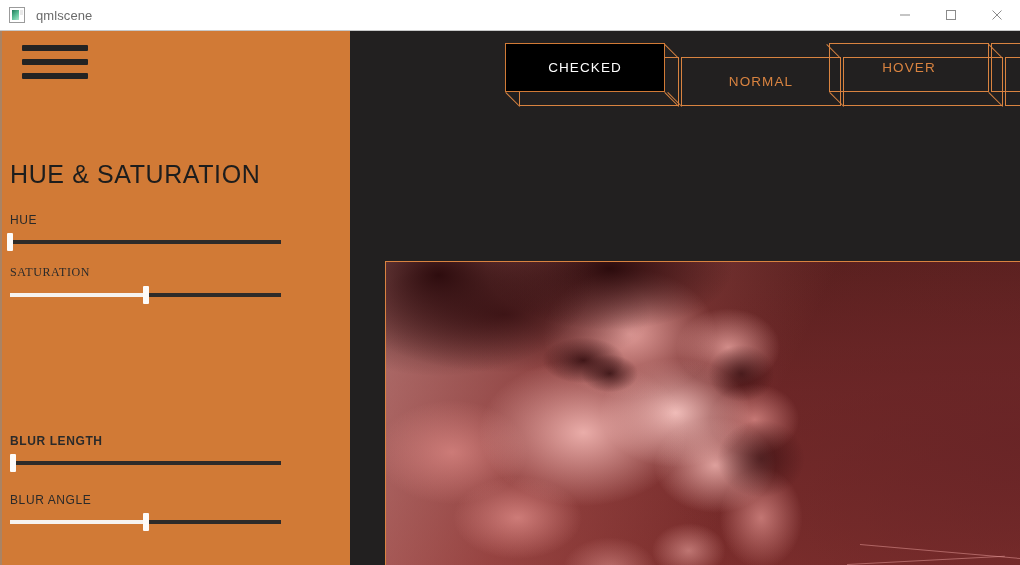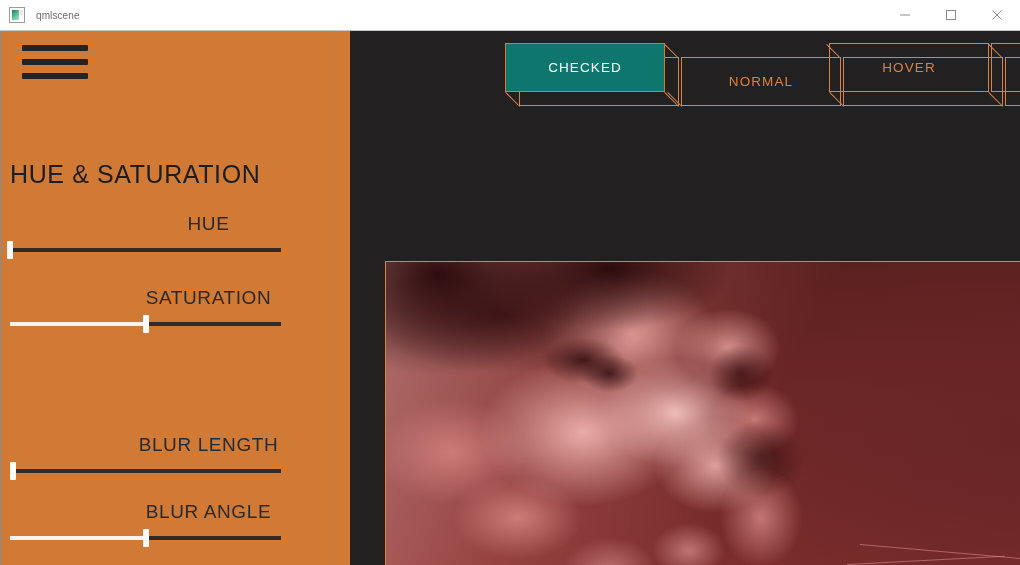--- a/index.html
+++ b/index.html
@@ -46,21 +46,21 @@
   }
   .tb-icon::after {
     content: "";
     position: absolute;
     left: 10px; top: 2px;
     width: 3px; height: 5px;
     background: #e9e9e9;
   }
   .tb-title {
     margin-left: 11px;
-    font-size: 10px;
+    font-size: 13px;
     color: #6b6b6b;
     letter-spacing: 0.1px;
     white-space: nowrap;
   }
   .tb-spacer { flex: 1 1 auto; }
   .winbtn {
     width: 46px; height: 30px;
     display: flex; align-items: center; justify-content: center;
     flex: 0 0 auto;
   }
@@ -100,25 +100,24 @@
   .section { position: absolute; left: 0; width: 407px; }
   .section-title {
     font-size: 25px;
     color: #1d1d1d;
     letter-spacing: 0.6px;
     padding-left: 10px;
     white-space: nowrap;
   }
   .slider-row { position: relative; padding-left: 10px; }
   .slider-label {
-    font-size: 19px;
+    font-size: 12px;
     color: #2a2a2a;
     letter-spacing: 0.6px;
     white-space: nowrap;
-    text-align: center;
   }
   .slider {
     position: relative;
     width: 271px;
     height: 18px;
     margin-top: 6px;
   }
   .slider .track {
     position: absolute;
     left: 0; top: 7px;
@@ -175,21 +174,21 @@
     border: 1px solid #d98340;
     display: flex;
     align-items: center;
     justify-content: center;
     font-size: 13.5px;
     letter-spacing: 1.1px;
     background: transparent;
     color: #d98340;
   }
   .tab3d.checked .face {
-    background: #0f766e;
+    background: #000000;
     border-color: #d17a36;
     color: #fdfdfd;
   }
   .tab3d.pressed .face {
     top: 26px;
     left: 14px;
   }
 
   
   .imgpanel {
@@ -280,33 +279,33 @@
       <div class="slider-row" style="margin-top:24px;">
         <div class="slider-label">HUE</div>
         <div class="slider">
           <div class="track"></div>
           <div class="fill" style="width: 0px;"></div>
           <div class="handle" style="left: 0px;"></div>
         </div>
       </div>
 
 
-      <div class="slider-row" style="margin-top:28px;">
+      <div class="slider-row" style="margin-top:14px;font-family:Liberation Serif, serif;">
         <div class="slider-label">SATURATION</div>
         <div class="slider">
           <div class="track"></div>
           <div class="fill" style="width: 136px;"></div>
           <div class="handle" style="left: 136px;"></div>
         </div>
       </div>
     </div>
 
     <div class="section" style="top:379px;">
 
-      <div class="slider-row" style="margin-top:24px;">
+      <div class="slider-row" style="margin-top:24px;font-weight:bold;">
         <div class="slider-label">BLUR LENGTH</div>
         <div class="slider">
           <div class="track"></div>
           <div class="fill" style="width: 3px;"></div>
           <div class="handle" style="left: 3px;"></div>
         </div>
       </div>
 
       <div class="slider-row" style="margin-top:21px;">
         <div class="slider-label">BLUR ANGLE</div>

